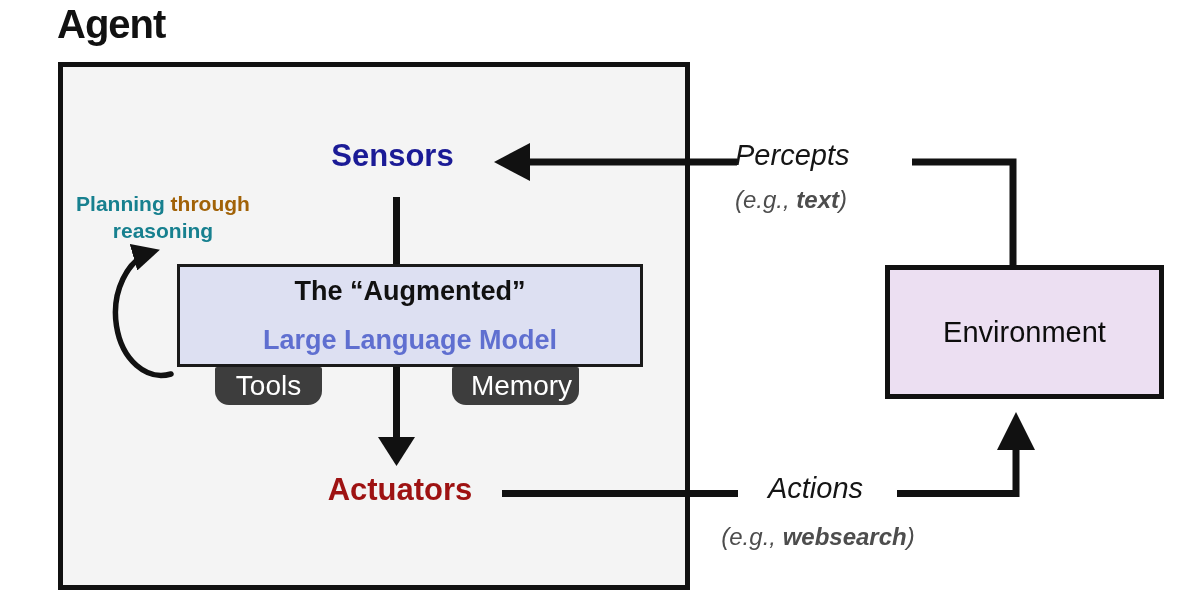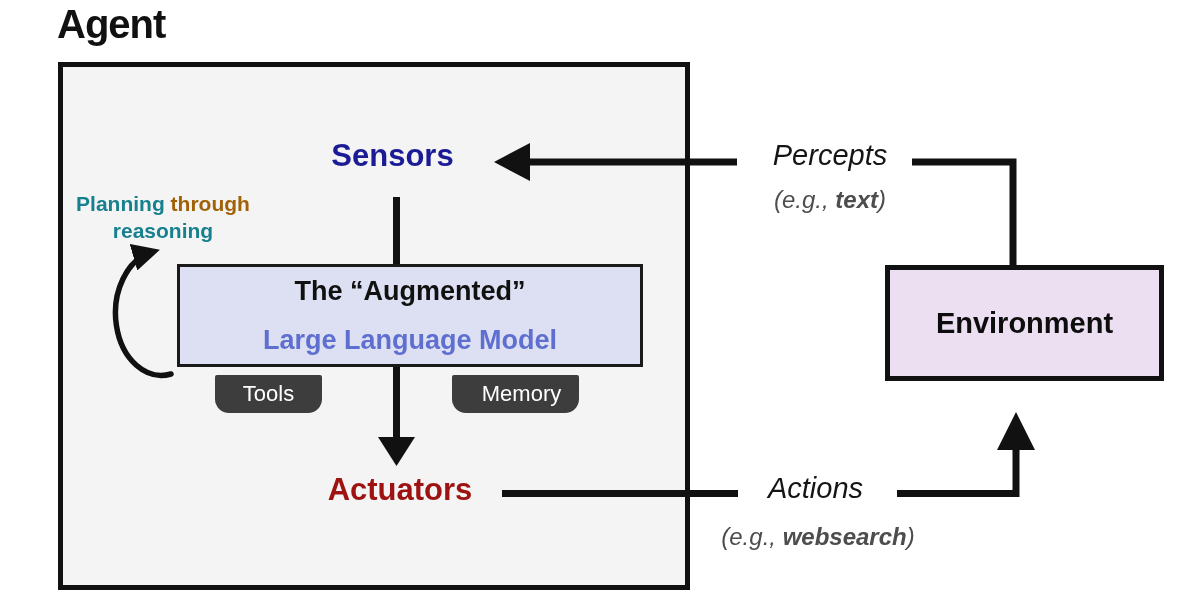--- a/index.html
+++ b/index.html
@@ -40,58 +40,57 @@
     border: 3px solid #1a1a1a;
     display: flex; flex-direction: column; justify-content: center; align-items: center;
     z-index: 3;
   }
   .llm-line1 { font-size: 27px; font-weight: 700; color: #111; line-height: 1.2; }
   .llm-line2 { font-size: 27px; font-weight: 700; color: var(--llm_line2); line-height: 1.2; margin-top: 16px; }
 
   .tab {
     top: 367px; height: 38px;
     background: var(--tab_fill);
-    color: #fff; font-size: 22px; font-weight: 500;
+    color: #fff; font-size: 28px; font-weight: 500;
     display: flex; align-items: center; justify-content: center;
     border-radius: 2px 2px 14px 14px;
     z-index: 3;
-    margin-top: 8px;
   }
   .tab-tools  { left: 215px; width: 107px; }
   .tab-memory { left: 452px; width: 127px; padding-left: 12px; }
 
   .actuators-label {
     left: 300px; top: 472px; width: 200px;
     text-align: center;
     font-size: 31px; font-weight: 700; color: var(--actuators);
     z-index: 3;
   }
 
   .planning-label {
     left: 63px; top: 190px; width: 200px;
     text-align: center;
     font-size: 21px; font-weight: 700; line-height: 27px;
     z-index: 3;
   }
   .teal { color: var(--teal); }
   .gray-word { color: #a16207; }
 
-  .percepts-block { left: 735px; top: 139px; width: 190px; text-align: center; z-index: 3; }
+  .percepts-block { left: 735px; top: 139px; width: 190px; z-index: 3; }
   .actions-title  { left: 733px; top: 472px; width: 165px; text-align: center; z-index: 3; }
   .actions-example{ left: 668px; top: 509px; width: 300px; text-align: center; z-index: 3; }
   .flow-title   { font-style: italic; font-size: 29px; font-weight: 500; color: #151515; }
   .flow-example { font-style: italic; font-size: 24px; font-weight: 400; color: #4d4d4d; margin-top: 14px; }
   .flow-example b { font-weight: 700; }
 
   .environment-box {
-    left: 885px; top: 265px; width: 279px; height: 116px;
+    left: 885px; top: 265px; width: 279px; height: 134px;
     background: var(--env_fill);
     border: 5px solid #111;
     display: flex; align-items: center; justify-content: center;
-    font-size: 29px; font-weight: 700; color: #0d0d0d;
+    font-size: 29px; font-weight: 400; color: #0d0d0d;
     z-index: 3;
   }
 </style>
 </head>
 <body>
 
 <div id="stage">
 
   <div class="abs page-title">Agent</div>
 

